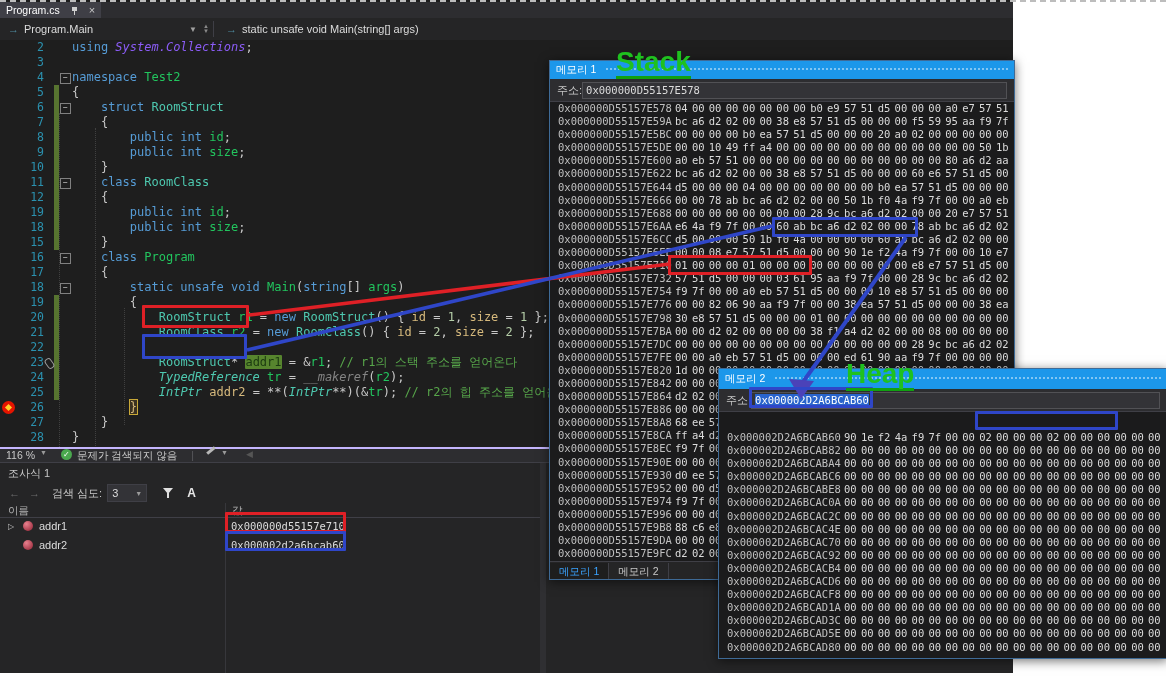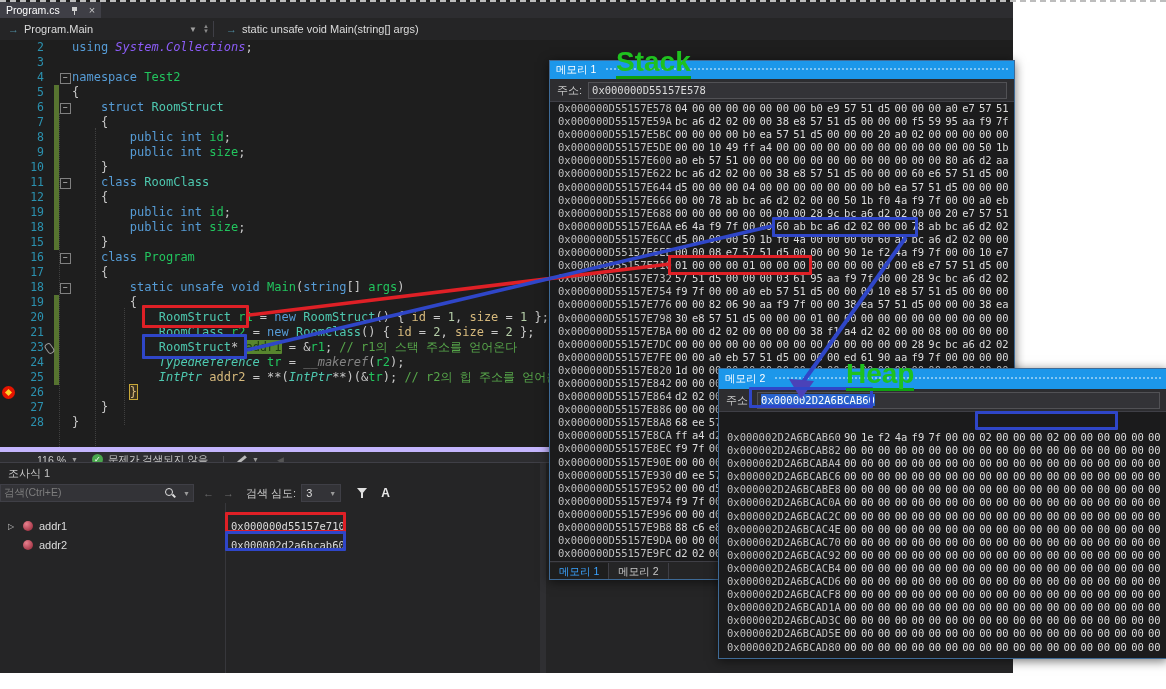--- a/index.html
+++ b/index.html
@@ -40,22 +40,22 @@
   .fold-box{position:absolute;left:1px;top:3px;width:9px;height:9px;border:1px solid #808080;background:#1e1e1e;
             color:#c8c8c8;font-size:8px;line-height:7px;text-align:center;font-family:"DejaVu Sans Mono",monospace;}
   .ln-code{color:#c8c8c8;}
   .tk-k{color:#569cd6}.tk-t{color:#4ec9b0}.tk-ti{color:#4ec9b0;font-style:italic}
   .tk-v{color:#22c55e}.tk-n2{color:#b5cea8}.tk-c{color:#57a64a}.tk-m{color:#d7ba7d}
   .tk-p{color:#c8c8c8}.tk-u{color:#8b5cf6;font-style:italic}.tk-g{color:#848484;font-style:italic}
   .tk-hl{background:#57852e;color:#1b3a10;border-radius:1px;}
   .tk-gold{color:#d7ba7d;box-shadow:0 0 0 1px #c8a838;background:#3a3120;}
   .indent-guide{position:absolute;width:0;border-left:1px dotted #404040;z-index:1;}
   
-  #edit-status{position:absolute;left:0;top:447px;width:1013px;height:15px;background:#2d2d30;border-top:5px solid #c4b5fd;
-               display:flex;align-items:center;font-size:10.5px;color:#c8c8c8;padding-left:31px;}
+  #edit-status{position:absolute;left:0;top:447px;width:1013px;height:15px;background:#2d2d30;border-top:2px solid #c4b5fd;
+               display:flex;align-items:flex-start;font-size:10.5px;color:#c8c8c8;}
   .chk-icon{display:inline-block;width:11px;height:11px;border-radius:50%;background:#4aa84e;color:#fff;
             font-size:8px;line-height:11px;text-align:center;margin:0 5px 0 14px;}
   .mini-caret{color:#9a9a9a;font-size:7px;margin-left:5px;}
   .pencil-icon{display:inline-block;width:10px;height:3px;background:#b8b8b8;transform:rotate(-40deg);margin-left:12px;}
   
   #watch{position:absolute;left:0;top:462px;width:1013px;height:210px;background:#252526;border-top:1px solid #3f3f46;
          font-size:11px;color:#cccccc;}
   #watch-title{position:absolute;left:8px;top:3px;font-size:11px;color:#c8c8c8;}
   #watch-search{position:absolute;left:0;top:20px;width:545px;height:20px;display:flex;align-items:center;}
   .search-box{width:186px;height:16px;background:#333337;border:1px solid #3f3f46;display:flex;align-items:center;
@@ -80,21 +80,21 @@
              background:radial-gradient(circle at 35% 30%, #e8808e, #8f1f30);}
   .w-name{position:absolute;left:39px;color:#dcdcdc;font-size:11px;}
   .w-value{position:absolute;left:231px;color:#dcdcdc;font-family:"DejaVu Sans Mono",monospace;font-size:10.5px;}
   .w-add{position:absolute;left:8px;color:#9a9a9a;font-style:italic;font-size:11px;}
   #watch-coldiv{position:absolute;left:225px;top:40px;width:1px;height:170px;background:#37373b;}
   #watch-scroll{position:absolute;left:540px;top:0px;width:6px;height:210px;background:#2f2f32;}
   
   .memwin{position:absolute;background:#1b1b1c;border:1px solid #3e6a96;box-shadow:0 2px 10px rgba(0,0,0,.55);z-index:5;}
   .memtitle{height:18px;background:#1c97ea;color:#ffffff;font-size:10.5px;display:flex;align-items:center;padding:0 6px;gap:10px;}
   .memgrip{flex:1;height:3px;border-top:2px dotted rgba(255,255,255,.45);margin-top:1px;}
-  .memaddr{height:22px;background:#2d2d30;display:flex;align-items:center;padding:0 7px;gap:6px;
+  .memaddr{height:22px;background:#2d2d30;display:flex;align-items:center;padding:0 7px;gap:0;
            font-size:11px;color:#c8c8c8;border-bottom:1px solid #3f3f46;}
   .addr-input{flex:1;height:15px;background:#333337;border:1px solid #515155;color:#dcdcdc;
               font-family:"DejaVu Sans Mono",monospace;font-size:10.5px;line-height:15px;padding:0 3px;}
   .addr-input .sel{background:#2964cc;color:#ffffff;}
   .memrows{position:absolute;left:8px;overflow:hidden;font-family:"DejaVu Sans Mono",monospace;}
   .mrow{height:13.1px;line-height:13.1px;font-size:10.5px;white-space:nowrap;}
   .maddr{display:inline-block;width:117px;color:#c0c0c0;}
   .mb{display:inline-block;width:16.9px;color:#dcdcdc;}
   .memtabs{position:absolute;left:0;bottom:0;width:100%;height:17px;background:#252526;border-top:1px solid #3f3f46;
            display:flex;font-size:10.5px;align-items:center;}
@@ -158,20 +158,21 @@
         <div class="code-line"><span class="ln-margin"></span><span class="ln-num">12</span><span class="ln-pin"></span><span class="ln-bar on"></span><span class="ln-fold"></span><span class="ln-code"><span class="tk-p">    {</span></span></div>
         <div class="code-line"><span class="ln-margin"></span><span class="ln-num">19</span><span class="ln-pin"></span><span class="ln-bar on"></span><span class="ln-fold"></span><span class="ln-code"><span class="tk-p">        </span><span class="tk-k">public int</span><span class="tk-v"> id</span><span class="tk-p">;</span></span></div>
         <div class="code-line"><span class="ln-margin"></span><span class="ln-num">18</span><span class="ln-pin"></span><span class="ln-bar on"></span><span class="ln-fold"></span><span class="ln-code"><span class="tk-p">        </span><span class="tk-k">public int</span><span class="tk-v"> size</span><span class="tk-p">;</span></span></div>
         <div class="code-line"><span class="ln-margin"></span><span class="ln-num">15</span><span class="ln-pin"></span><span class="ln-bar on"></span><span class="ln-fold"></span><span class="ln-code"><span class="tk-p">    }</span></span></div>
         <div class="code-line"><span class="ln-margin"></span><span class="ln-num">16</span><span class="ln-pin"></span><span class="ln-bar"></span><span class="ln-fold"><span class="fold-box">−</span></span><span class="ln-code"><span class="tk-p">    </span><span class="tk-k">class</span><span class="tk-v"> Program</span></span></div>
         <div class="code-line"><span class="ln-margin"></span><span class="ln-num">17</span><span class="ln-pin"></span><span class="ln-bar"></span><span class="ln-fold"></span><span class="ln-code"><span class="tk-p">    {</span></span></div>
         <div class="code-line"><span class="ln-margin"></span><span class="ln-num">18</span><span class="ln-pin"></span><span class="ln-bar"></span><span class="ln-fold"><span class="fold-box">−</span></span><span class="ln-code"><span class="tk-p">        </span><span class="tk-k">static unsafe void</span><span class="tk-v"> Main</span><span class="tk-p">(</span><span class="tk-k">string</span><span class="tk-p">[] </span><span class="tk-v">args</span><span class="tk-p">)</span></span></div>
         <div class="code-line"><span class="ln-margin"></span><span class="ln-num">19</span><span class="ln-pin"></span><span class="ln-bar on"></span><span class="ln-fold"></span><span class="ln-code"><span class="tk-p">        {</span></span></div>
         <div class="code-line"><span class="ln-margin"></span><span class="ln-num">20</span><span class="ln-pin"></span><span class="ln-bar on"></span><span class="ln-fold"></span><span class="ln-code"><span class="tk-p">            </span><span class="tk-t">RoomStruct</span><span class="tk-v"> r1 </span><span class="tk-p">= </span><span class="tk-k">new</span><span class="tk-t"> RoomStruct</span><span class="tk-p">() { </span><span class="tk-m">id</span><span class="tk-p"> = </span><span class="tk-n2">1</span><span class="tk-p">, </span><span class="tk-m">size</span><span class="tk-p"> = </span><span class="tk-n2">1</span><span class="tk-p"> };</span></span></div>
         <div class="code-line"><span class="ln-margin"></span><span class="ln-num">21</span><span class="ln-pin"></span><span class="ln-bar on"></span><span class="ln-fold"></span><span class="ln-code"><span class="tk-p">            </span><span class="tk-t">RoomClass</span><span class="tk-v"> r2 </span><span class="tk-p">= </span><span class="tk-k">new</span><span class="tk-t"> RoomClass</span><span class="tk-p">() { </span><span class="tk-m">id</span><span class="tk-p"> = </span><span class="tk-n2">2</span><span class="tk-p">, </span><span class="tk-m">size</span><span class="tk-p"> = </span><span class="tk-n2">2</span><span class="tk-p"> };</span></span></div>
+        <div class="code-line"><span class="ln-margin"></span><span class="ln-num">22</span><span class="ln-pin"></span><span class="ln-bar on"></span><span class="ln-fold"></span><span class="ln-code"></span></div>
         <div class="code-line"><span class="ln-margin"></span><span class="ln-num">23</span><span class="ln-pin"><span class="clip-icon"></span></span><span class="ln-bar on"></span><span class="ln-fold"></span><span class="ln-code"><span class="tk-p">            </span><span class="tk-t">RoomStruct</span><span class="tk-p">* </span><span class="tk-hl">addr1</span><span class="tk-p"> = &amp;</span><span class="tk-v">r1</span><span class="tk-p">; </span><span class="tk-c">// r1의 스택 주소를 얻어온다</span></span></div>
         <div class="code-line"><span class="ln-margin"></span><span class="ln-num">24</span><span class="ln-pin"></span><span class="ln-bar on"></span><span class="ln-fold"></span><span class="ln-code"><span class="tk-p">            </span><span class="tk-ti">TypedReference</span><span class="tk-v"> tr </span><span class="tk-p">= </span><span class="tk-g">__makeref</span><span class="tk-p">(</span><span class="tk-v">r2</span><span class="tk-p">);</span></span></div>
         <div class="code-line"><span class="ln-margin"></span><span class="ln-num">25</span><span class="ln-pin"></span><span class="ln-bar on"></span><span class="ln-fold"></span><span class="ln-code"><span class="tk-p">            </span><span class="tk-ti">IntPtr</span><span class="tk-m"> addr2 </span><span class="tk-p">= **(</span><span class="tk-ti">IntPtr</span><span class="tk-p">**)(&amp;</span><span class="tk-v">tr</span><span class="tk-p">); </span><span class="tk-c">// r2의 힙 주소를 얻어온다</span></span></div>
         <div class="code-line"><span class="ln-margin"><span class="bp-icon"></span></span><span class="ln-num">26</span><span class="ln-pin"></span><span class="ln-bar"></span><span class="ln-fold"></span><span class="ln-code"><span class="tk-p">        </span><span class="tk-gold">}</span></span></div>
         <div class="code-line"><span class="ln-margin"></span><span class="ln-num">27</span><span class="ln-pin"></span><span class="ln-bar"></span><span class="ln-fold"></span><span class="ln-code"><span class="tk-p">    }</span></span></div>
         <div class="code-line"><span class="ln-margin"></span><span class="ln-num">28</span><span class="ln-pin"></span><span class="ln-bar"></span><span class="ln-fold"></span><span class="ln-code"><span class="tk-p">}</span></span></div>
       </div>
   </div>
 
   <div id="edit-status">
@@ -181,36 +182,33 @@
     <span>문제가 검색되지 않음</span>
     <span style="color:#5a5a5e;margin-left:14px;">|</span>
     <span class="pencil-icon"></span>
     <span class="mini-caret">▼</span>
     <span style="color:#555;margin-left:18px;font-size:9px;">◀</span>
   </div>
 
   <div id="watch">
     <div id="watch-title">조사식 1</div>
     <div id="watch-search">
-      <div class="search-box">
-        <span class="search-ph">검색(Ctrl+E)</span>
-        <span style="display:flex;align-items:center;gap:2px;">
-          <span class="mag-icon"></span>
-          <span class="mini-caret">▼</span>
-        </span>
-      </div>
       <span class="hist-arrow">←</span>
       <span class="hist-arrow">→</span>
       <span class="depth-label">검색 심도:</span>
       <span class="depth-box">
         <span>3</span>
         <span class="mini-caret">▼</span>
       </span>
       <span class="funnel-icon"></span>
       <span class="case-icon">A</span>
+    </div>
+    <div id="watch-headers">
+      <span style="position:absolute;left:8px;top:1px;">이름</span>
+      <span style="position:absolute;left:232px;top:1px;">값</span>
     </div>
     <div id="watch-coldiv"></div>
     <div id="watch-rows">
         <div class="w-row">
           <span class="w-expander">▷</span>
           <span class="w-varicon"></span>
           <span class="w-name">addr1</span>
           <span class="w-value">0x000000d55157e710</span>
         </div>
         <div class="w-row">

